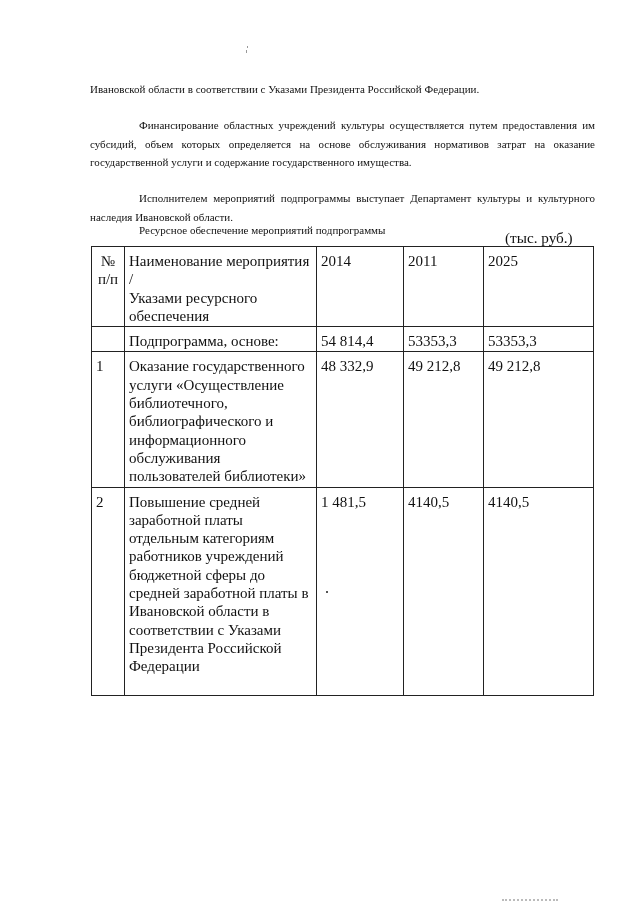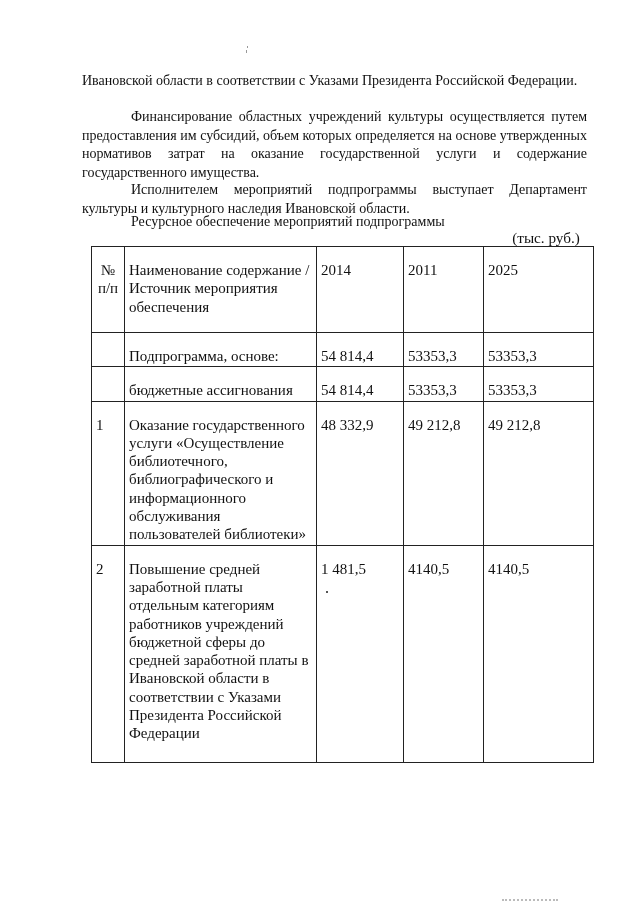--- a/index.html
+++ b/index.html
@@ -1,29 +1,29 @@
 <!DOCTYPE html>
 <html><head>
 <meta charset="utf-8">
 <style>
   html, body { margin: 0; padding: 0; background: #ffffff; }
   body { width: 640px; height: 905px; position: relative; overflow: hidden;
          font-family: "Liberation Serif", "DejaVu Serif", serif; color: #111; }
   .page { position: absolute; left: 0; top: 0; width: 640px; height: 905px; }
-  .para { position: absolute; left: 82px; width: 505px; font-size: 14px; line-height: 18.5px;
-          text-align: justify; margin: 0; }
+  .para { position: absolute; left: 82px; width: 505px; font-size: 11px; line-height: 18.5px;
+          text-align: justify; margin: 8px; }
   .indent { text-indent: 49px; }
   .p1 { top: 72px; }
   .p2 { top: 108px; }
   .p3 { top: 181px; }
   .p4 { top: 213px; left: 131px; width: 460px; text-align: left; }
-  .units { position: absolute; top: 229px; left: 505px; width: 82px; font-size: 15.2px; text-align: center; }
+  .units { position: absolute; top: 229px; left: 505px; width: 82px; font-size: 15.2px; text-align: left; }
   table.res { position: absolute; left: 91px; top: 246px; border-collapse: collapse;
               font-size: 15px; line-height: 18.3px; }
-  table.res td { border: 1.3px solid #222; vertical-align: top; padding: 14px 4px 1px 4px; }
+  table.res td { border: 1.3px solid #222; vertical-align: top; padding: 5px 4px 1px 4px; }
   col.c0 { width: 33px; } col.c1 { width: 192px; } col.c2 { width: 87px; }
   col.c3 { width: 80px; } col.c4 { width: 110px; }
   td.num { text-align: left; }
   td.idx { text-align: left; padding-left: 3px; }
   td.hdr-idx { text-align: center; }
   .r-head td { height: 70px; }
   .r-sum td { height: 18px; }
   .r-1 td { height: 126px; }
   .r-2 td { height: 201px; }
   .mark { position: absolute; background: #999; }
@@ -34,54 +34,47 @@
                   border-top: 2px dotted #bbb; }
 </style>
 </head>
 <body>
 
 <div class="page">
   <div class="mark m1"></div>
   <div class="mark m2"></div>
 
   <p class="para p1">Ивановской области в соответствии с Указами Президента Российской Федерации.</p>
-  <p class="para p2 indent">Финансирование областных учреждений культуры осуществляется путем предоставления им субсидий, объем которых определяется на основе утвержденных нормативов затрат на оказание государственной услуги и содержание государственного имущества.</p>
+  <p class="para p2 indent">Финансирование областных учреждений культуры осуществляется путем предоставления им субсидий, объем которых определяется на основе обслуживания нормативов затрат на оказание государственной услуги и содержание государственного имущества.</p>
   <p class="para p3 indent">Исполнителем мероприятий подпрограммы выступает Департамент культуры и культурного наследия Ивановской области.</p>
   <p class="para p4">Ресурсное обеспечение мероприятий подпрограммы</p>
   <div class="units">(тыс. руб.)</div>
 
   <table class="res">
     <colgroup>
         <col class="c0">
         <col class="c1">
         <col class="c2">
         <col class="c3">
         <col class="c4">
       </colgroup>
     <tbody>
         <tr class="r-head">
       <td class="hdr-idx">№ п/п</td>
       <td>
-        <div>Наименование содержание /</div>
-        <div>Источник мероприятия обеспечения</div>
+        <div>Наименование мероприятия /</div>
+        <div>Указами ресурсного обеспечения</div>
       </td>
       <td class="num">2014</td>
       <td class="num">2011</td>
       <td class="num">2025</td>
     </tr>
     <tr class="r-sum">
       <td class="idx"></td>
       <td>Подпрограмма, основе:</td>
-      <td class="num">54 814,4</td>
-      <td class="num">53353,3</td>
-      <td class="num">53353,3</td>
-    </tr>
-    <tr class="r-sum">
-      <td class="idx"></td>
-      <td>бюджетные ассигнования</td>
       <td class="num">54 814,4</td>
       <td class="num">53353,3</td>
       <td class="num">53353,3</td>
     </tr>
     <tr class="r-1">
       <td class="idx">1</td>
       <td>Оказание государственного услуги «Осуществление библиотечного, библиографического и информационного обслуживания пользователей библиотеки»</td>
       <td class="num">48 332,9</td>
       <td class="num">49 212,8</td>
       <td class="num">49 212,8</td>

